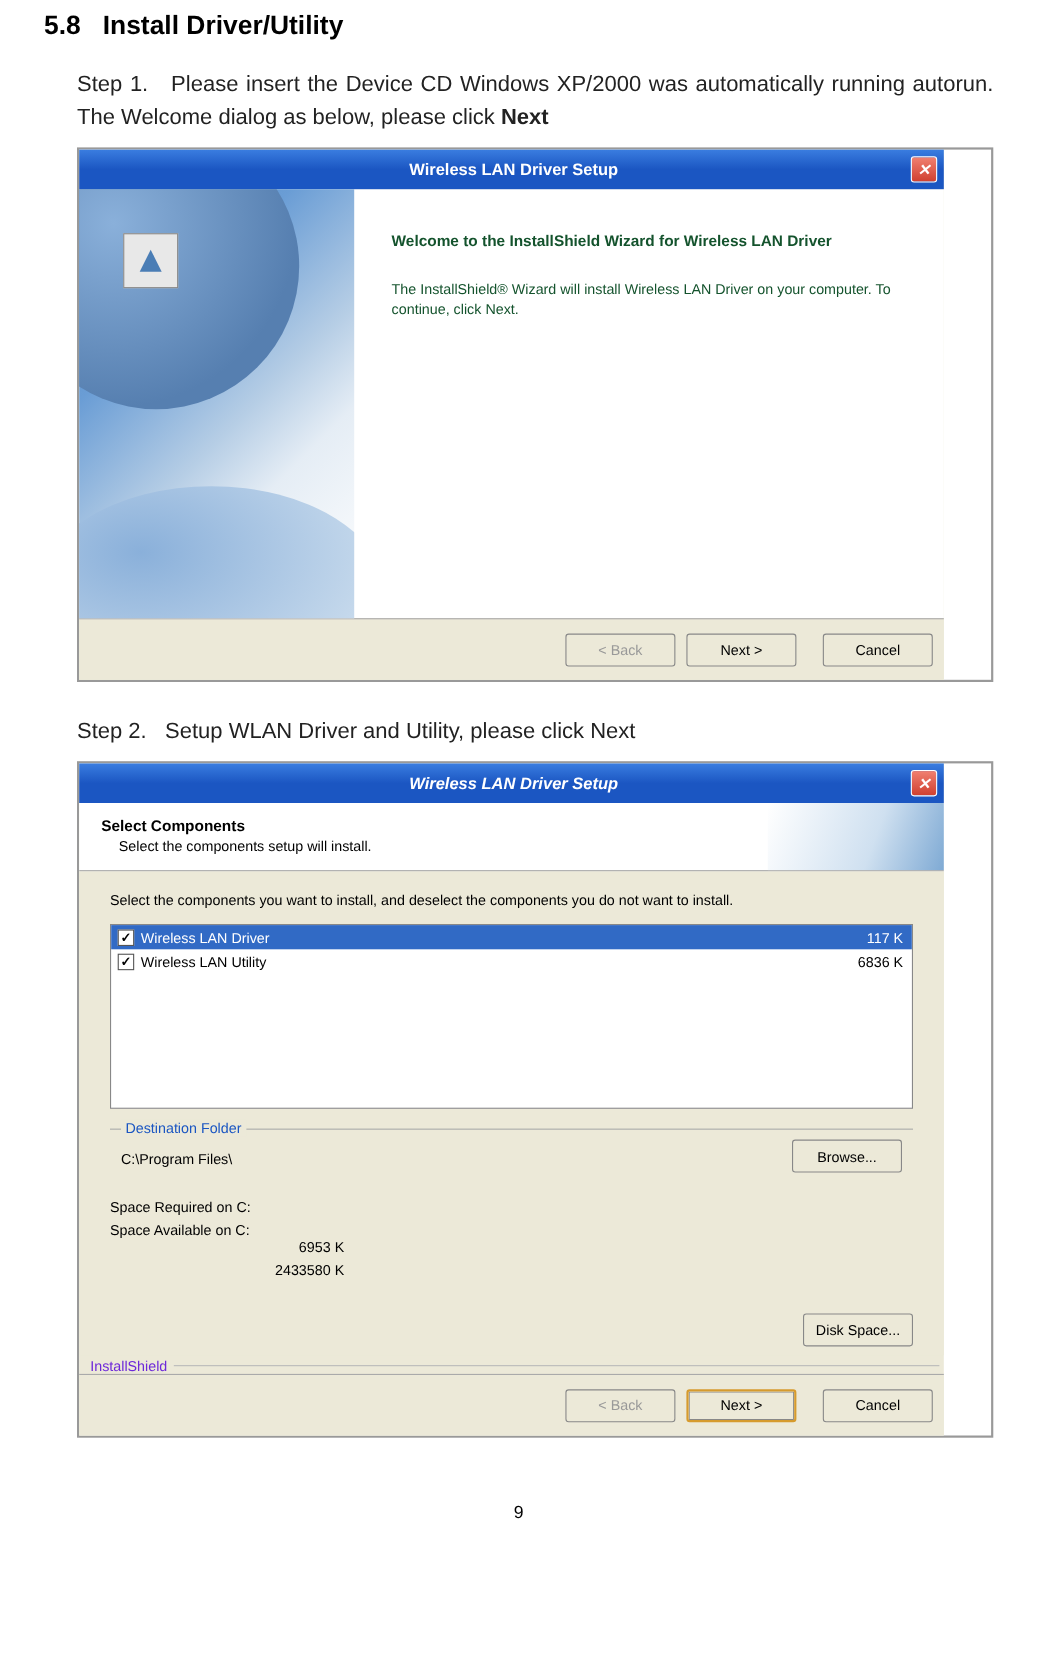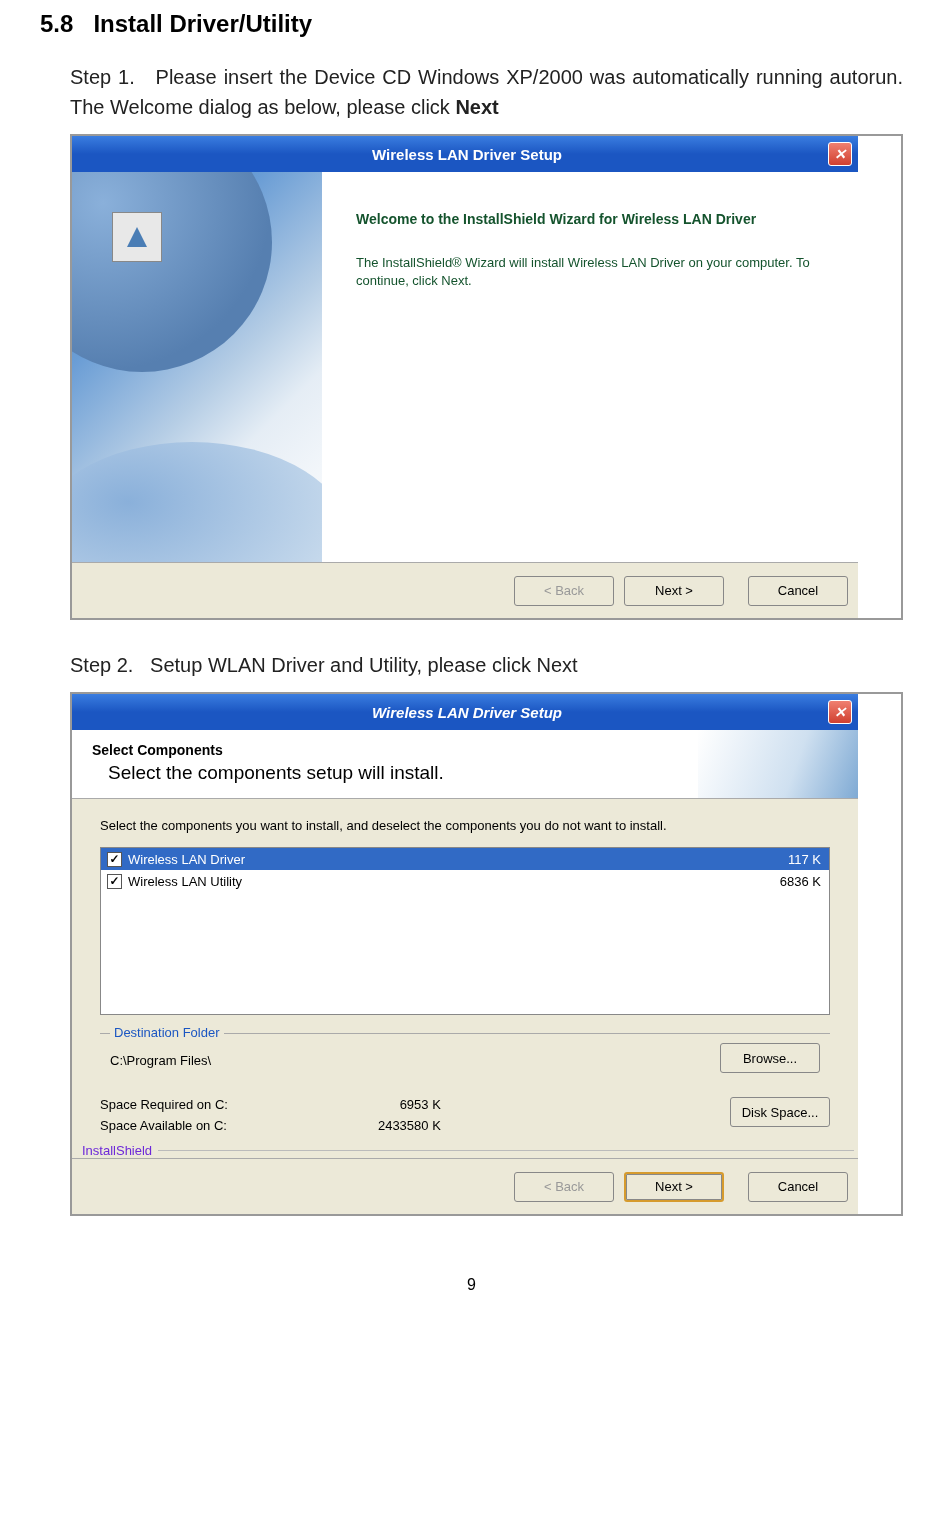--- a/index.html
+++ b/index.html
@@ -148,21 +148,21 @@
       border-bottom: 1px solid #aaa;
       padding: 12px 20px 14px 20px;
       position: relative;
     }
     .d2-header-title {
       font-weight: bold;
       font-size: 14px;
       margin-bottom: 4px;
     }
     .d2-header-sub {
-      font-size: 19px;
+      font-size: 13px;
       margin-left: 16px;
     }
     .d2-header-deco {
       position: absolute;
       right: 0; top: 0; bottom: 0;
       width: 160px;
       background: linear-gradient(110deg, #fff 0%, #cfe0f0 60%, #7faad4 100%);
     }
     .d2-body {
       padding: 18px 28px 8px 28px;
@@ -224,36 +224,37 @@
     .d2-dest-row {
       display: flex;
       align-items: center;
       justify-content: space-between;
     }
     .d2-dest-path { font-size: 13px; padding-top: 4px; }
     .d2-space {
       margin-top: 14px;
       display: flex;
       align-items: flex-start;
+      flex-direction: column;
     }
     .d2-space-labels {
       display: flex;
       flex-direction: column;
       gap: 6px;
       font-size: 13px;
     }
     .d2-space-values {
       display: flex;
       flex-direction: column;
       gap: 6px;
       font-size: 13px;
       text-align: right;
       margin-left: 150px;
     }
-    .d2-space-btn { margin-left: auto; }
+    .d2-space-btn { margin-left: auto; margin-top: 32px; }
     .d2-install-shield {
       color: #6d28d9;
       font-size: 13px;
       padding: 2px 0 0 10px;
       display: flex;
       align-items: center;
       gap: 6px;
     }
     .d2-install-shield .line {
       flex: 1;

